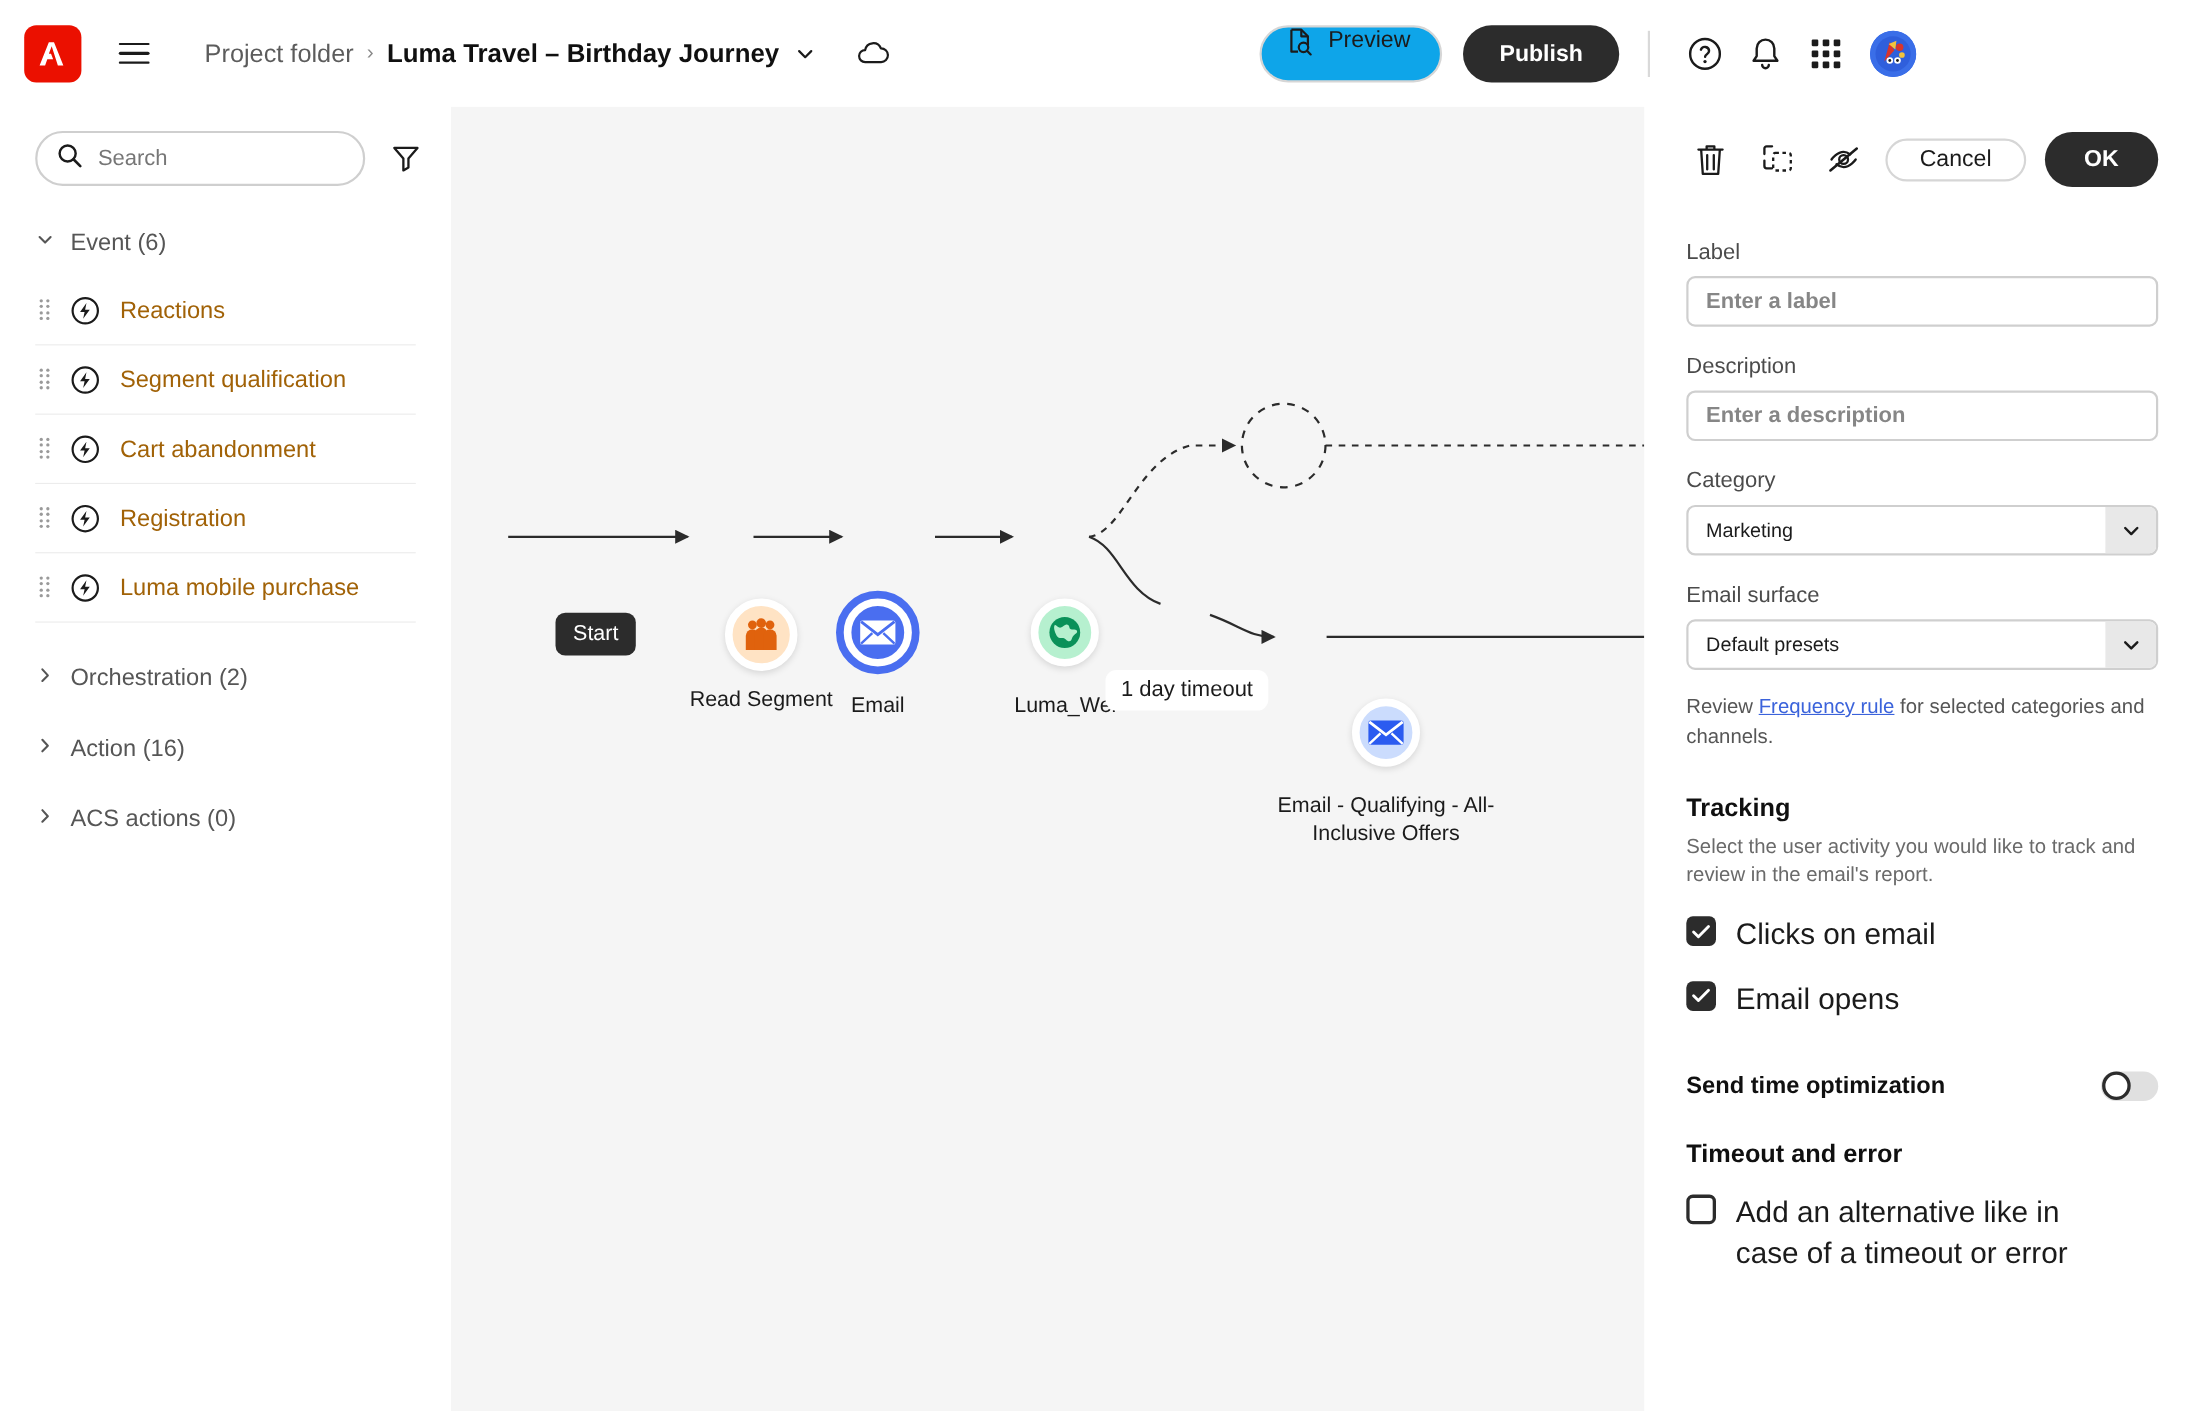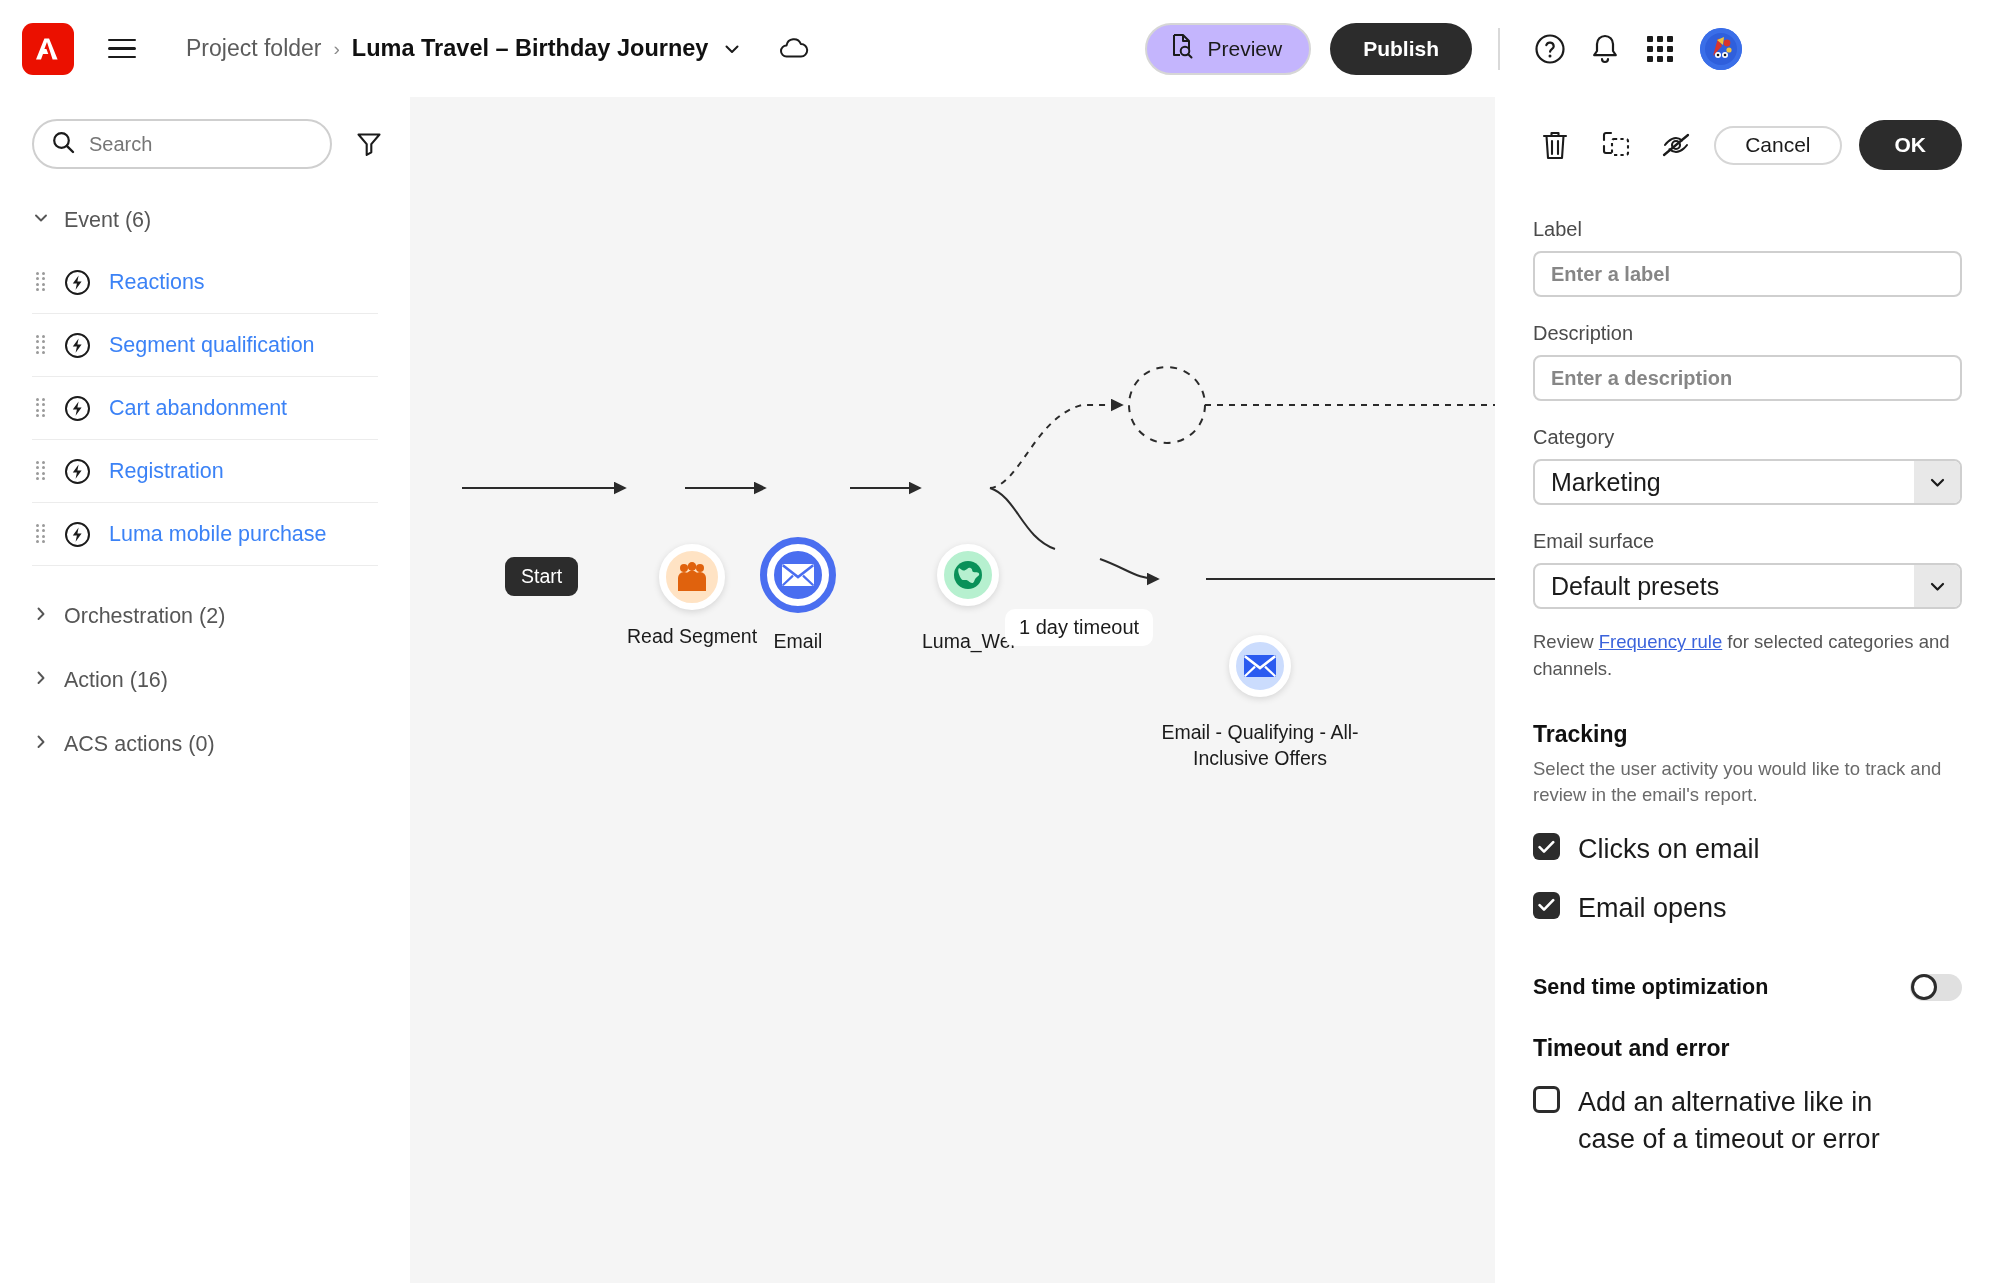--- a/index.html
+++ b/index.html
@@ -40,24 +40,24 @@
 
   .breadcrumb { display: flex; align-items: center; margin-left: 42px; gap: 12px; }
   .crumb-folder { font-size: 23px; color: #5c5c5c; cursor: pointer; }
   .crumb-sep { font-size: 19px; color: #8a8a8a; }
   .crumb-title { font-size: 23.5px; font-weight: bold; color: #101010; cursor: pointer; }
   .crumb-chevron { margin-left: 2px; cursor: pointer; display:flex; align-items:center;}
   .cloud-icon { margin-left: 24px; display:flex; align-items:center; }
 
   .header-right { margin-left: auto; display: flex; align-items: center; gap: 0; }
   .btn-preview {
-    display: flex; align-items: center; gap: 13px;
+    display: flex; gap: 13px;
     height: 52px; padding: 0 27px 0 23px;
     border: 2px solid #d6d6d6; border-radius: 26px;
-    background: #c4b5fd; font-size: 21px; color: #1b1b1b;
+    background: #0ea5e9; font-size: 21px; color: #1b1b1b;
     cursor: pointer; white-space: nowrap;
   }
   .btn-publish {
     height: 52px; padding: 0 33px; margin-left: 19px;
     border-radius: 26px; background: #2c2c2c; color: #ffffff;
     font-size: 21px; font-weight: bold; border: none; cursor: pointer;
     display: flex; align-items: center; white-space: nowrap;
   }
   .hdr-divider { width: 2px; height: 42px; background: #d9d9d9; margin: 0 26px; }
   .hdr-icon { width: 48px; height: 48px; display:flex; align-items:center; justify-content:center; cursor:pointer; margin-right: 7px; }
@@ -97,21 +97,21 @@
     display: flex; align-items: center; gap: 14px;
     padding: 0 32px; height: 46px; margin-top: 28px; cursor: pointer;
   }
   .group-header .lbl { font-size: 21.5px; color: #565656; }
   .sb-list { margin-top: 8px; }
   .sb-item {
     display: flex; align-items: center; gap: 18px;
     height: 63px; margin: 0 32px; padding-left: 4px;
     border-bottom: 1.5px solid #ececec; cursor: pointer;
   }
-  .sb-item .label { font-size: 21.5px; color: #3b82f6; }
+  .sb-item .label { font-size: 21.5px; color: #a16207; }
   .drag-handle {
     width: 10px; height: 20px; flex: 0 0 auto; cursor: grab;
     display: grid; grid-template-columns: 4px 4px; grid-template-rows: repeat(4, 4px);
     gap: 1.5px; align-content:center;
   }
   .drag-handle span { width: 3px; height: 3px; background:#9a9a9a; border-radius:50%; }
   .bolt-icon { flex: 0 0 auto; display:flex; align-items:center; }
 
   .group-collapsed {
     display:flex; align-items:center; gap:14px;
@@ -191,21 +191,21 @@
   .text-input {
     width: 100%; height: 46px; border: 2px solid #cfcfcf; border-radius: 8px;
     padding: 0 16px; font-size: 20px; color: #1b1b1b; background:#ffffff;
     font-family: "Liberation Sans", sans-serif;
     font-weight: bold;
   }
   .text-input::placeholder { color: #868686; }
   .select-box {
     width: 100%; height: 46px; border: 2px solid #cfcfcf; border-radius: 8px;
     display: flex; align-items: center; padding: 0 0 0 16px;
-    font-size: 25px; color: #1b1b1b; background:#ffffff; cursor:pointer;
+    font-size: 18px; color: #1b1b1b; background:#ffffff; cursor:pointer;
     position: relative;
   }
   .select-arrow {
     margin-left:auto; width: 46px; height: 42px; background:#e8e8e8;
     border-radius: 0 6px 6px 0; display:flex; align-items:center; justify-content:center;
   }
   .help-text { font-size: 18.5px; color: #565656; line-height: 1.45; margin-top: 20px; }
   .help-text a { color: #3b63db; text-decoration: underline; cursor: pointer; }
 
   .section-title { font-size: 23px; font-weight: bold; color: #101010; margin-top: 38px; }

